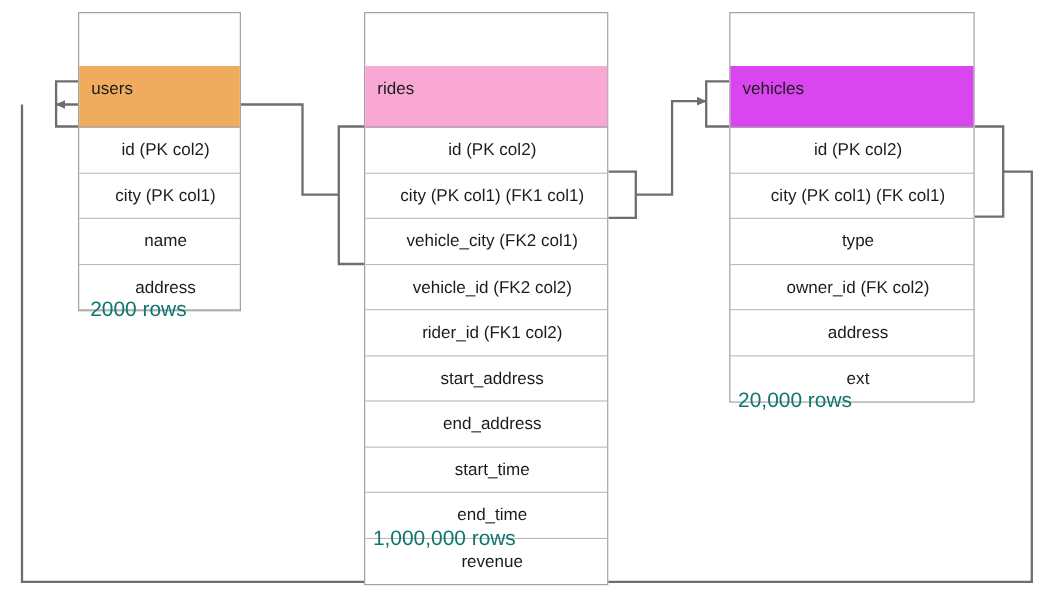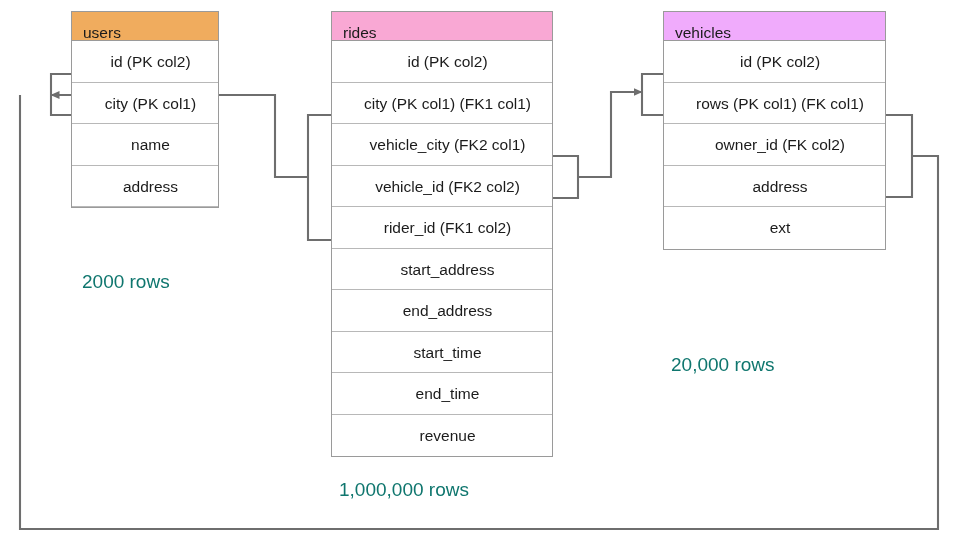--- a/index.html
+++ b/index.html
@@ -25,28 +25,29 @@
   }
   .entity {
     position: absolute;
     box-sizing: border-box;
     border: 1px solid #9a9a9a;
     background: #ffffff;
     z-index: 2;
   }
   .entity-header {
     box-sizing: border-box;
-    height: 29px;
+    height: 56px;
     line-height: 42px;
     padding: 0 0 0 11px;
     font-size: 15.5px;
     color: #1b1b1b;
     border-bottom: 1px solid #9a9a9a;
     white-space: nowrap;
     overflow: hidden;
+    margin-top: 48px;
   }
   .field-row {
     box-sizing: border-box;
     height: 41.5px;
     line-height: 41.5px;
     padding: 0 0 0 11px;
     font-size: 15.5px;
     color: #1b1b1b;
     border-bottom: 1px solid #b8b8b8;
     white-space: nowrap;
@@ -114,22 +115,23 @@
     <div class="field-row">rider_id (FK1 col2)</div>
     <div class="field-row">start_address</div>
     <div class="field-row">end_address</div>
     <div class="field-row">start_time</div>
     <div class="field-row">end_time</div>
     <div class="field-row last">revenue</div>
   </div>
   <div class="row-count" style="left:339px; top:479px;">1,000,000 rows</div>
 
   <div class="entity" style="left:663px; top:11px; width:223px;">
-    <div class="entity-header" style="background:#f0abfc;">vehicles</div>
+    <div class="entity-header" style="background:#d946ef;">vehicles</div>
     <div class="field-row">id (PK col2)</div>
-    <div class="field-row">rows (PK col1) (FK col1)</div>
+    <div class="field-row">city (PK col1) (FK col1)</div>
+    <div class="field-row">type</div>
     <div class="field-row">owner_id (FK col2)</div>
     <div class="field-row">address</div>
     <div class="field-row last">ext</div>
   </div>
   <div class="row-count" style="left:671px; top:354px;">20,000 rows</div>
 
 </div>
 
 </body></html>

